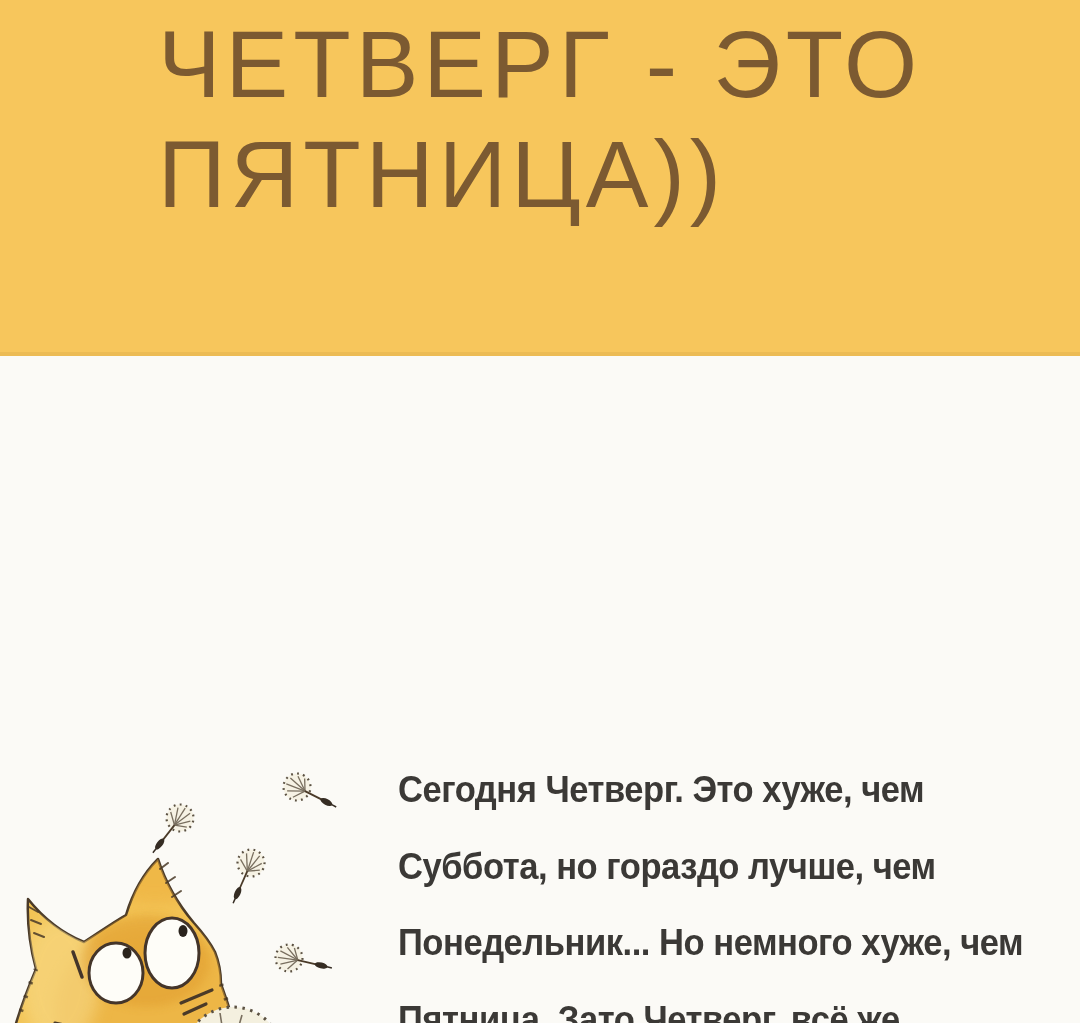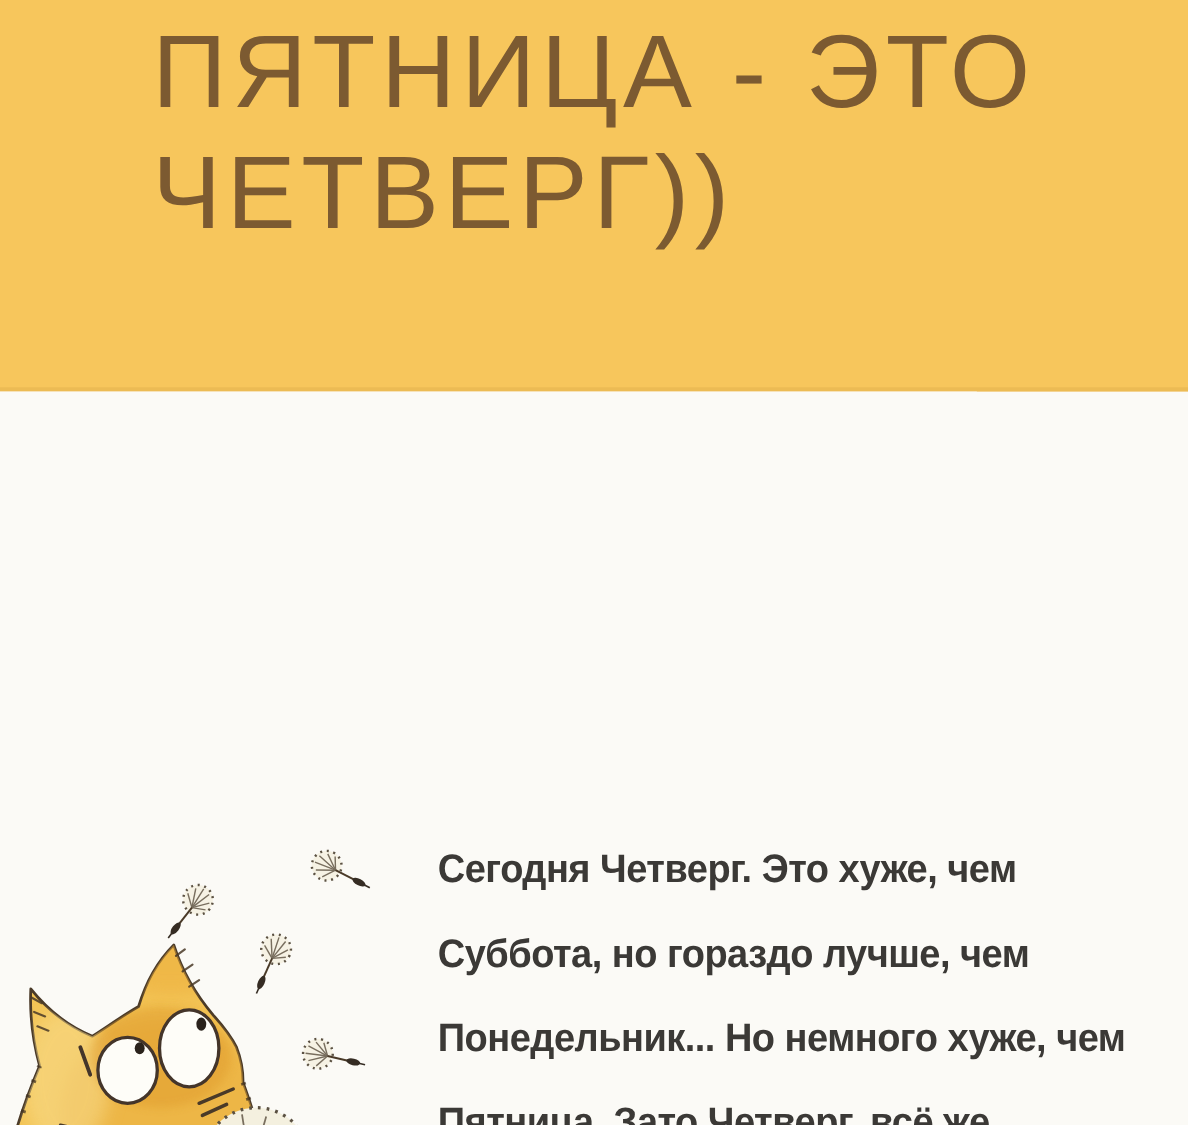--- a/index.html
+++ b/index.html
@@ -39,22 +39,22 @@
     font-family:"Liberation Sans",sans-serif;
   }
 </style>
 </head>
 <body>
 
 <div class="page">
 
   <header class="header">
     <div>
-        <div class="header-line">ПЯТНИЦА - ЭТО</div>
-        <div class="header-line">ЧЕТВЕРГ))</div>
+        <div class="header-line">ЧЕТВЕРГ - ЭТО</div>
+        <div class="header-line">ПЯТНИЦА))</div>
       </div>
   </header>
 
   <main class="content">
 
     <svg class="cat-svg" viewBox="0 0 400 668" xmlns="http://www.w3.org/2000/svg">
       <defs>
         <filter id="blur8" x="-40%" y="-40%" width="180%" height="180%">
             <feGaussianBlur stdDeviation="8"></feGaussianBlur>
           </filter>

